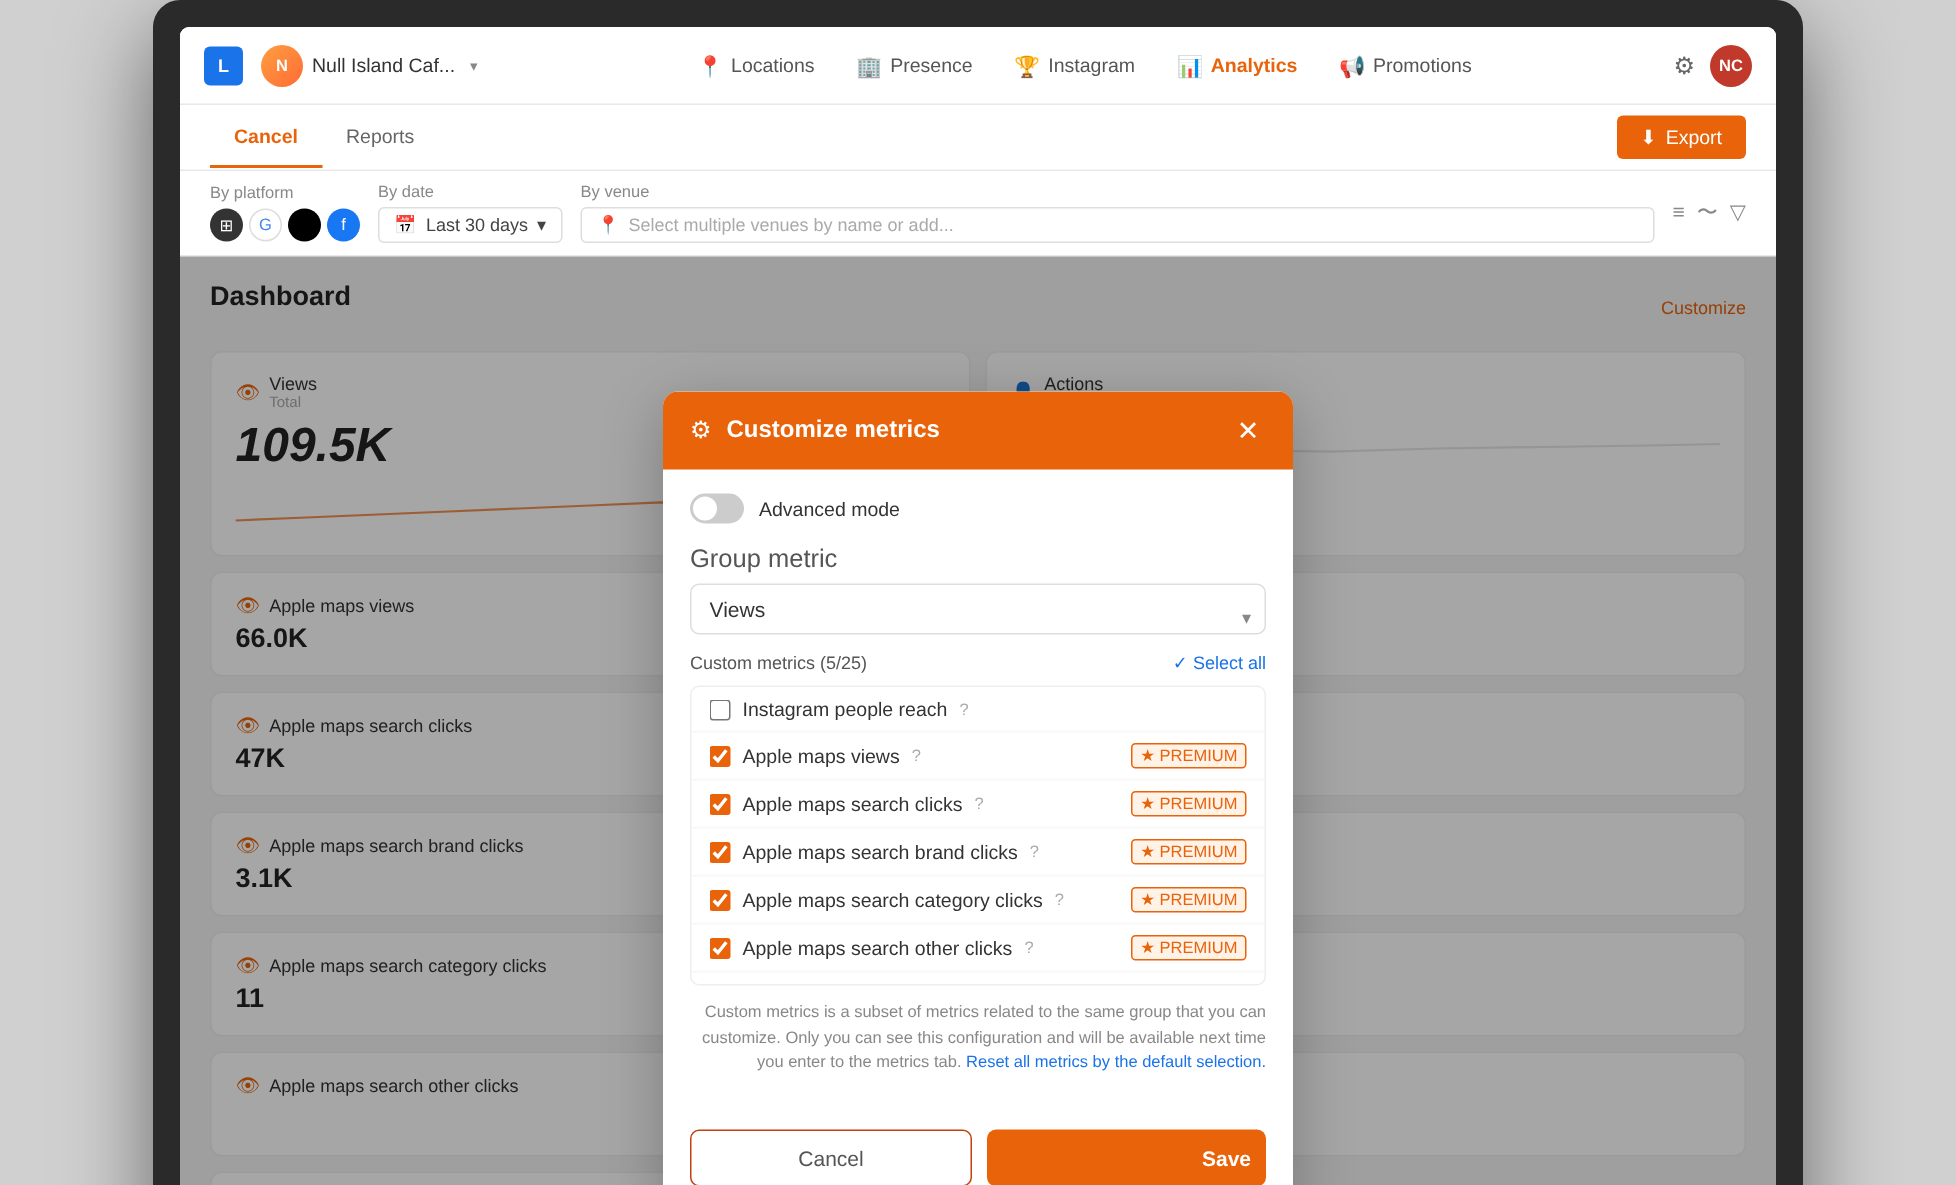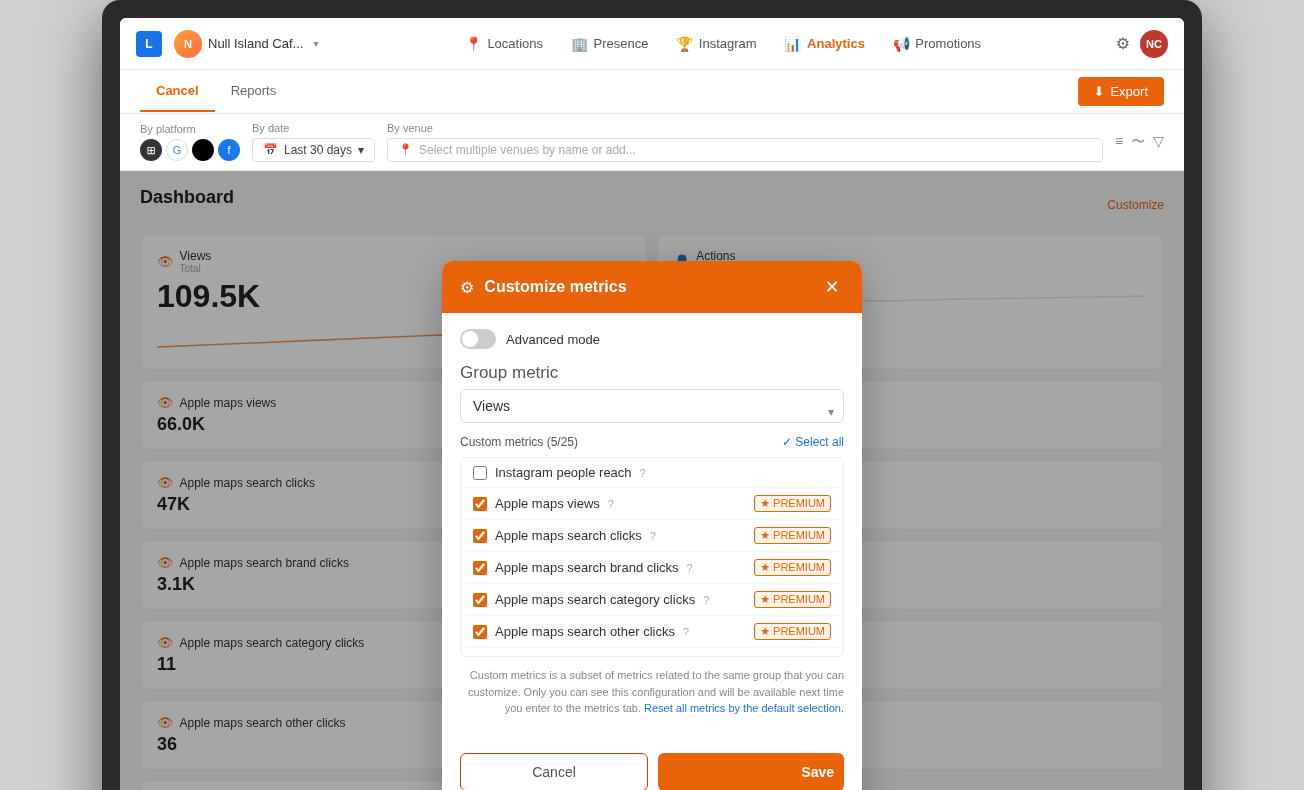--- a/index.html
+++ b/index.html
@@ -166,21 +166,21 @@
       border: 1px solid #eee;
       min-height: 70px;
     }
     .metric-card.large { min-height: 110px; }
     .metric-header { display: flex; align-items: center; gap: 6px; margin-bottom: 4px; }
     .metric-icon { font-size: 13px; }
     .metric-icon.pink { color: #e8630a; }
     .metric-icon.blue { color: #1a73e8; }
     .metric-label { font-size: 12px; color: #333; font-weight: 500; }
     .metric-sublabel { font-size: 10px; color: #aaa; }
-    .metric-value { font-size: 26px; font-weight: 700; color: #222; margin-top: 4px; }
+    .metric-value { font-size: 26px; font-weight: 700; color: #222; margin-top: 4px; font-style: italic; }
     .metric-value.large { font-size: 32px; }
     .metric-small-value { font-size: 18px; font-weight: 700; color: #222; }
     .metric-chart { margin-top: 8px; }
     
     .overlay {
       position: absolute;
       top: 0; left: 0; right: 0; bottom: 0;
       background: rgba(0,0,0,0.35);
       z-index: 10;
       border-radius: 0 0 6px 6px;
@@ -512,21 +512,20 @@
             <div class="metric-label">Instagram Clicks to w</div>
           </div>
           <div class="metric-small-value">N/A</div>
         </div>
 
         <div class="metric-card">
           <div class="metric-header">
             <span class="metric-icon pink">👁</span>
             <div class="metric-label">Apple maps search other clicks</div>
           </div>
-          <div class="metric-small-value">36</div>
         </div>
         <div class="metric-card">
           <div class="metric-header">
             <span class="metric-icon blue">👤</span>
             <div class="metric-label">Clicks to get directi...</div>
           </div>
           <div class="metric-small-value">9.3K</div>
         </div>
       </div>
 

